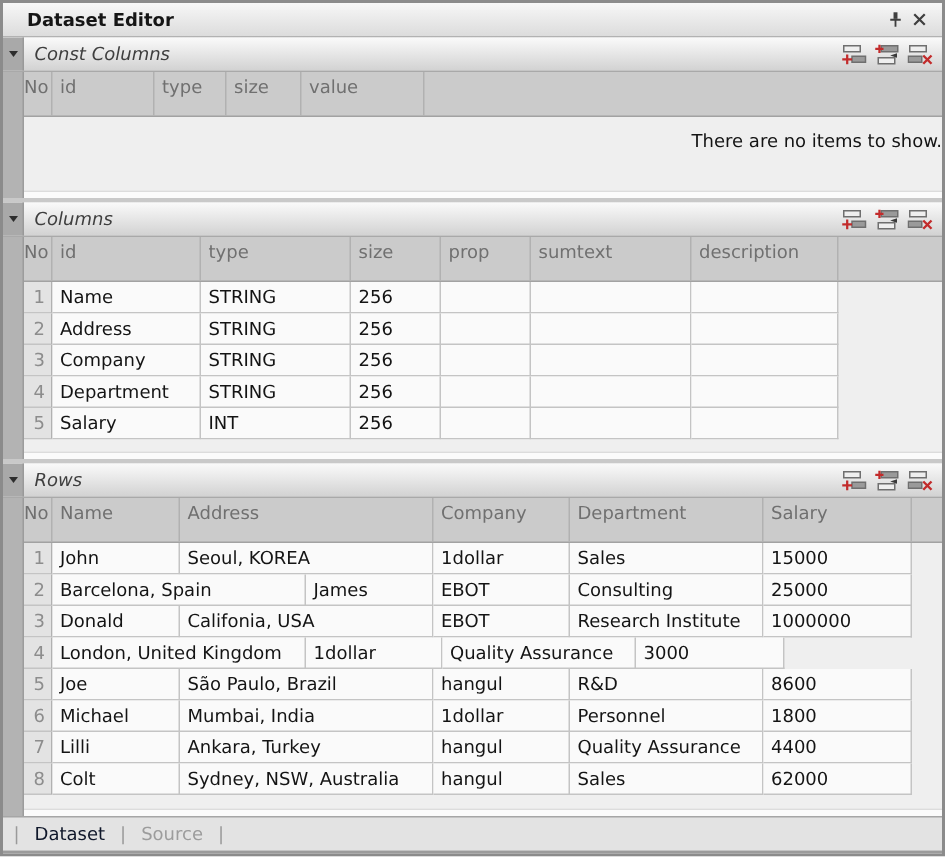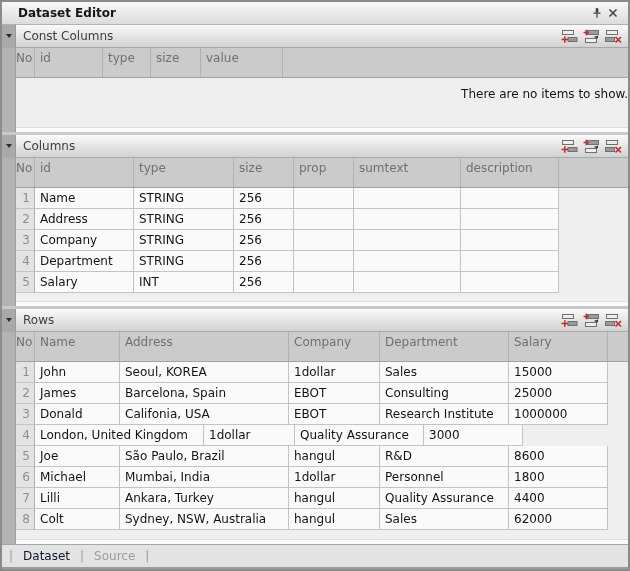--- a/index.html
+++ b/index.html
@@ -16,21 +16,21 @@
     border-bottom:1px solid #b2b2b2;padding:0 7px 0 16px;}
   .titlebar .title{font-weight:bold;color:#151515;flex:1;}
   .tb-btn{width:16px;height:16px;display:flex;align-items:center;justify-content:center;cursor:default;}
   
   .sec-header{flex:0 0 22px;display:flex;align-items:stretch;
     background:linear-gradient(#fafafa,#d2d2d2);
     border-bottom:1px solid #a9a9a9;}
   .collapse-btn{flex:0 0 13px;background:#a9a9a9;border-right:1px solid #999999;
     display:flex;align-items:center;justify-content:center;}
   .tri{width:0;height:0;border-left:3px solid transparent;border-right:3px solid transparent;border-top:4px solid #2d2d2d;}
-  .sec-title{flex:1;display:flex;align-items:center;padding-left:7px;color:#3e3e3e;}
+  .sec-title{flex:1;display:flex;align-items:center;padding-left:7px;color:#3e3e3e;font-style:italic;}
   .sec-icons{display:flex;align-items:center;gap:5px;padding-right:6px;}
   .icon-btn{width:17px;height:15px;display:block;}
   .sec-body{display:flex;background:#efefef;}
   .gutter{flex:0 0 13px;background:#b3b3b3;border-right:1px solid #9c9c9c;}
   .content{flex:1;display:flex;flex-direction:column;overflow:hidden;background:#efefef;}
   .sec-strip{flex:0 0 4px;background:#fbfbfb;border-top:1px solid #dcdcdc;}
   .sec-gap{flex:0 0 3px;background:#c9c9c9;}
   
   .grid-head{display:flex;flex:0 0 22px;background:#cbcbcb;border-bottom:1px solid #a2a2a2;}
   .th{box-sizing:border-box;padding:3px 0 0 5px;color:#707070;
@@ -261,22 +261,22 @@
         <div class="row">
           <div class="td no c0">1</div>
           <div class="td c1">John</div>
           <div class="td c2">Seoul, KOREA</div>
           <div class="td c3">1dollar</div>
           <div class="td c4">Sales</div>
           <div class="td c5">15000</div>
         </div>
         <div class="row">
           <div class="td no c0">2</div>
+          <div class="td c2">Barcelona, Spain</div>
           <div class="td c1">James</div>
-          <div class="td c2">Barcelona, Spain</div>
           <div class="td c3">EBOT</div>
           <div class="td c4">Consulting</div>
           <div class="td c5">25000</div>
         </div>
         <div class="row">
           <div class="td no c0">3</div>
           <div class="td c1">Donald</div>
           <div class="td c2">Califonia, USA</div>
           <div class="td c3">EBOT</div>
           <div class="td c4">Research Institute</div>

